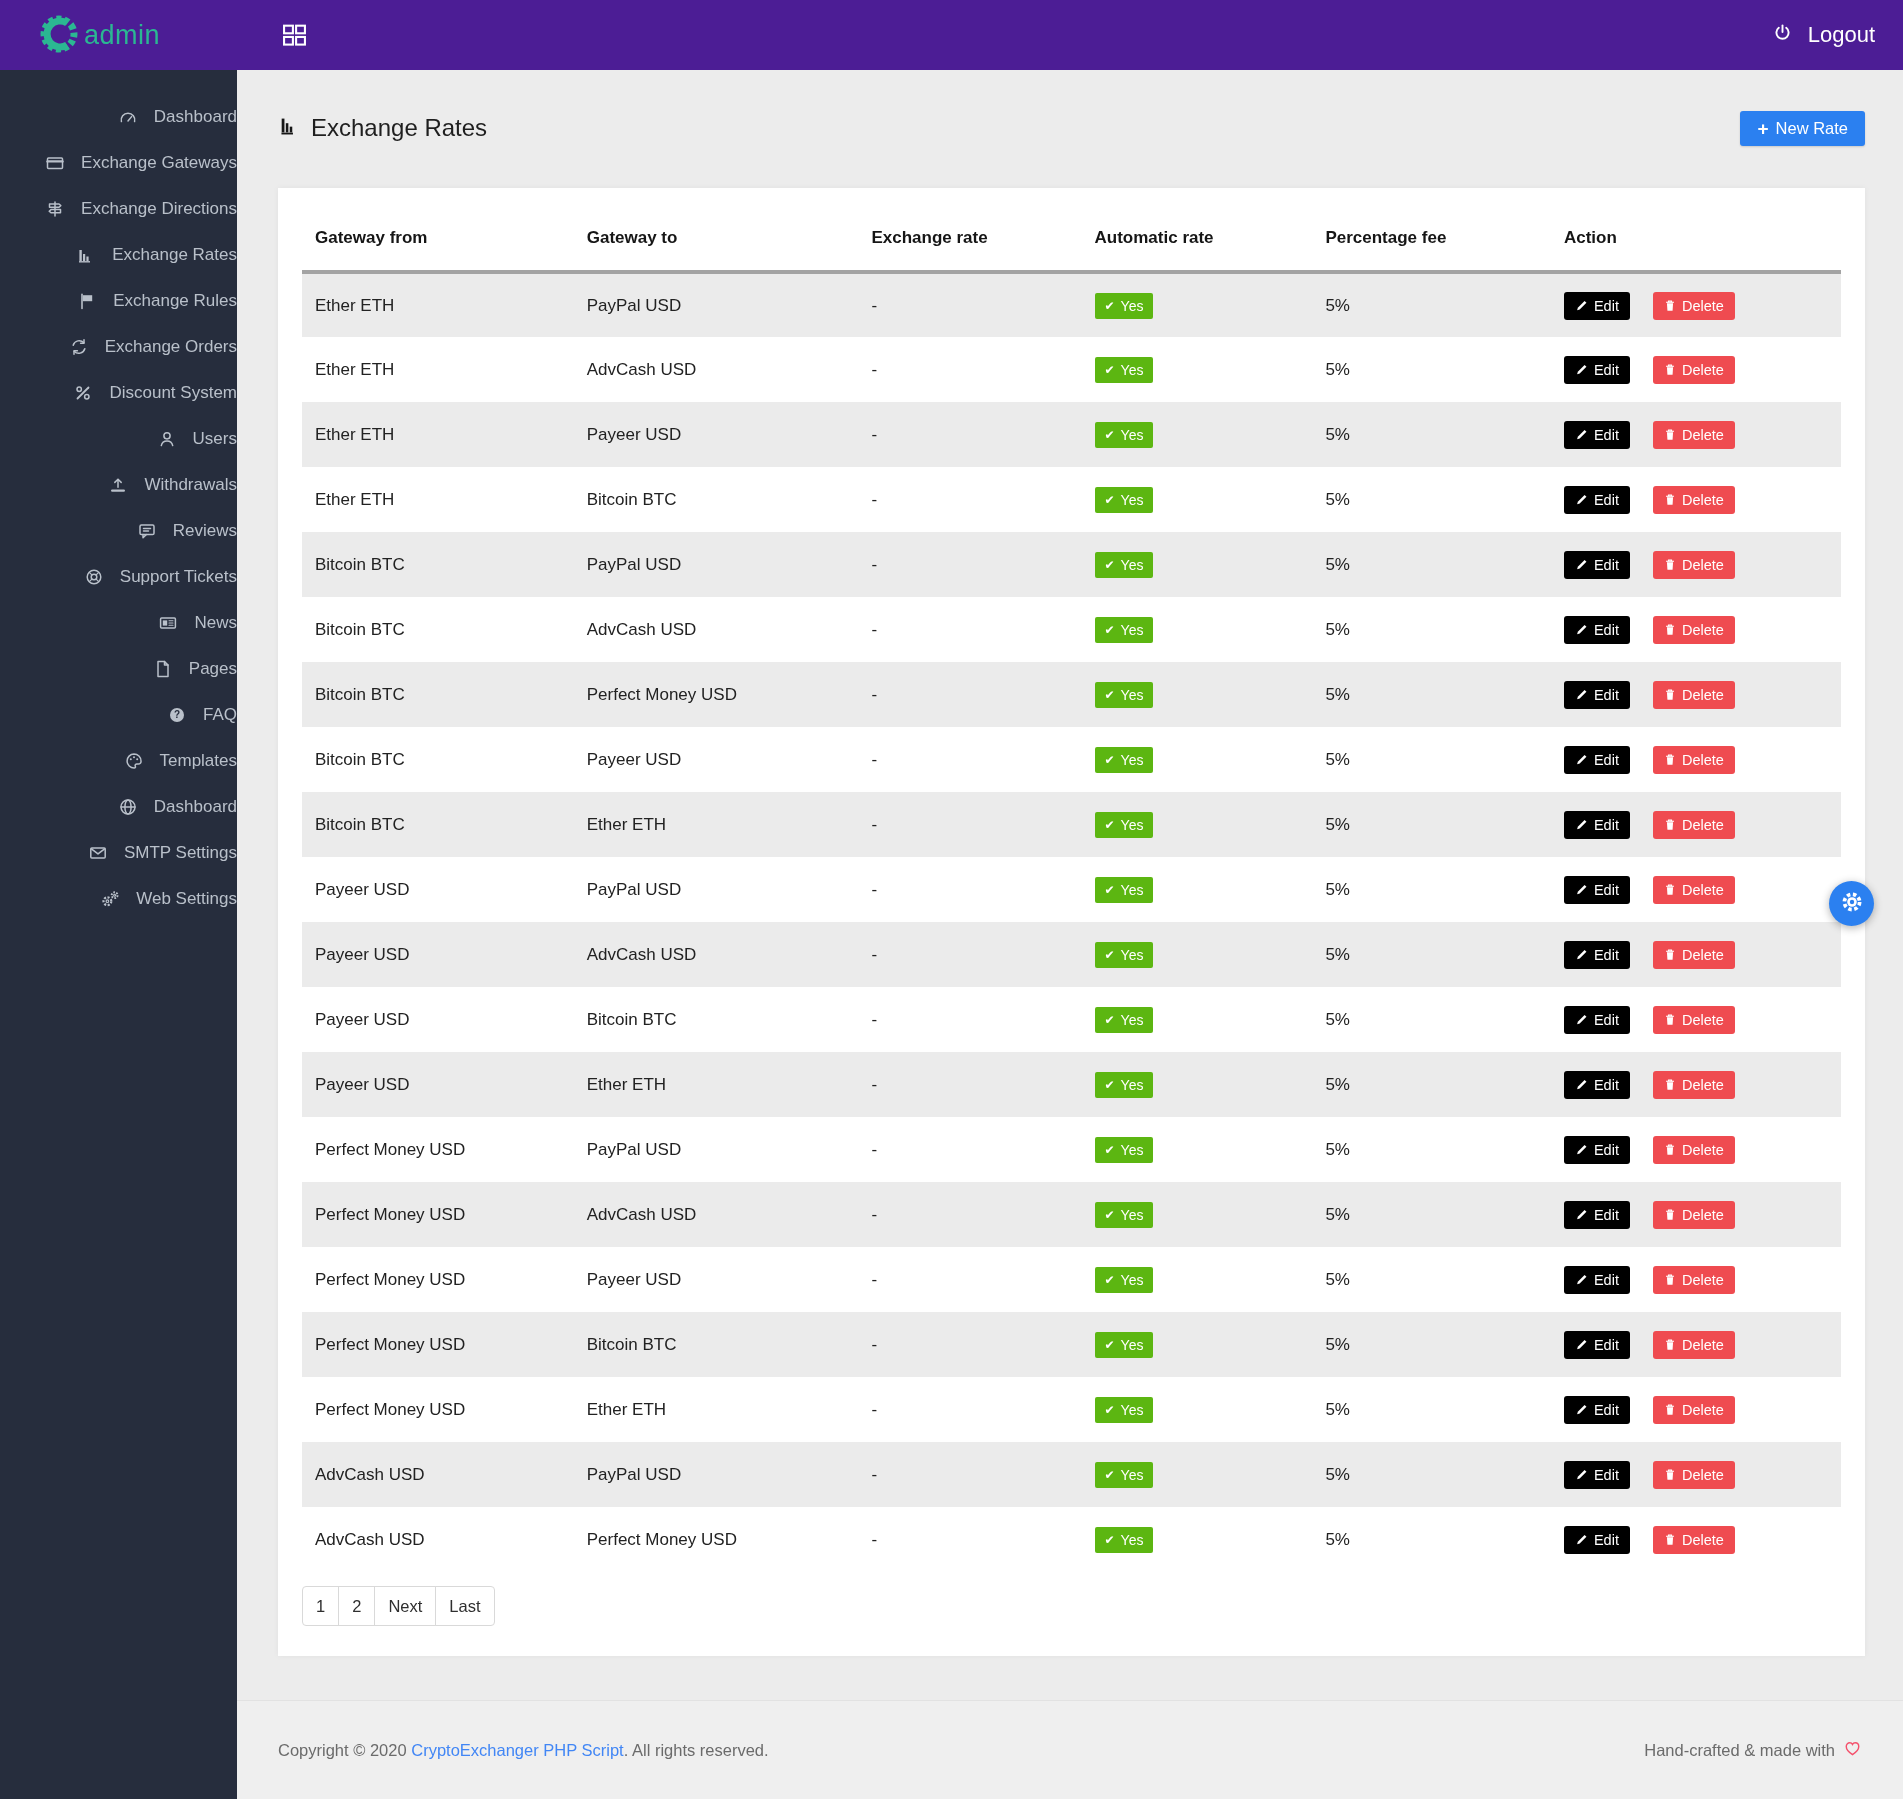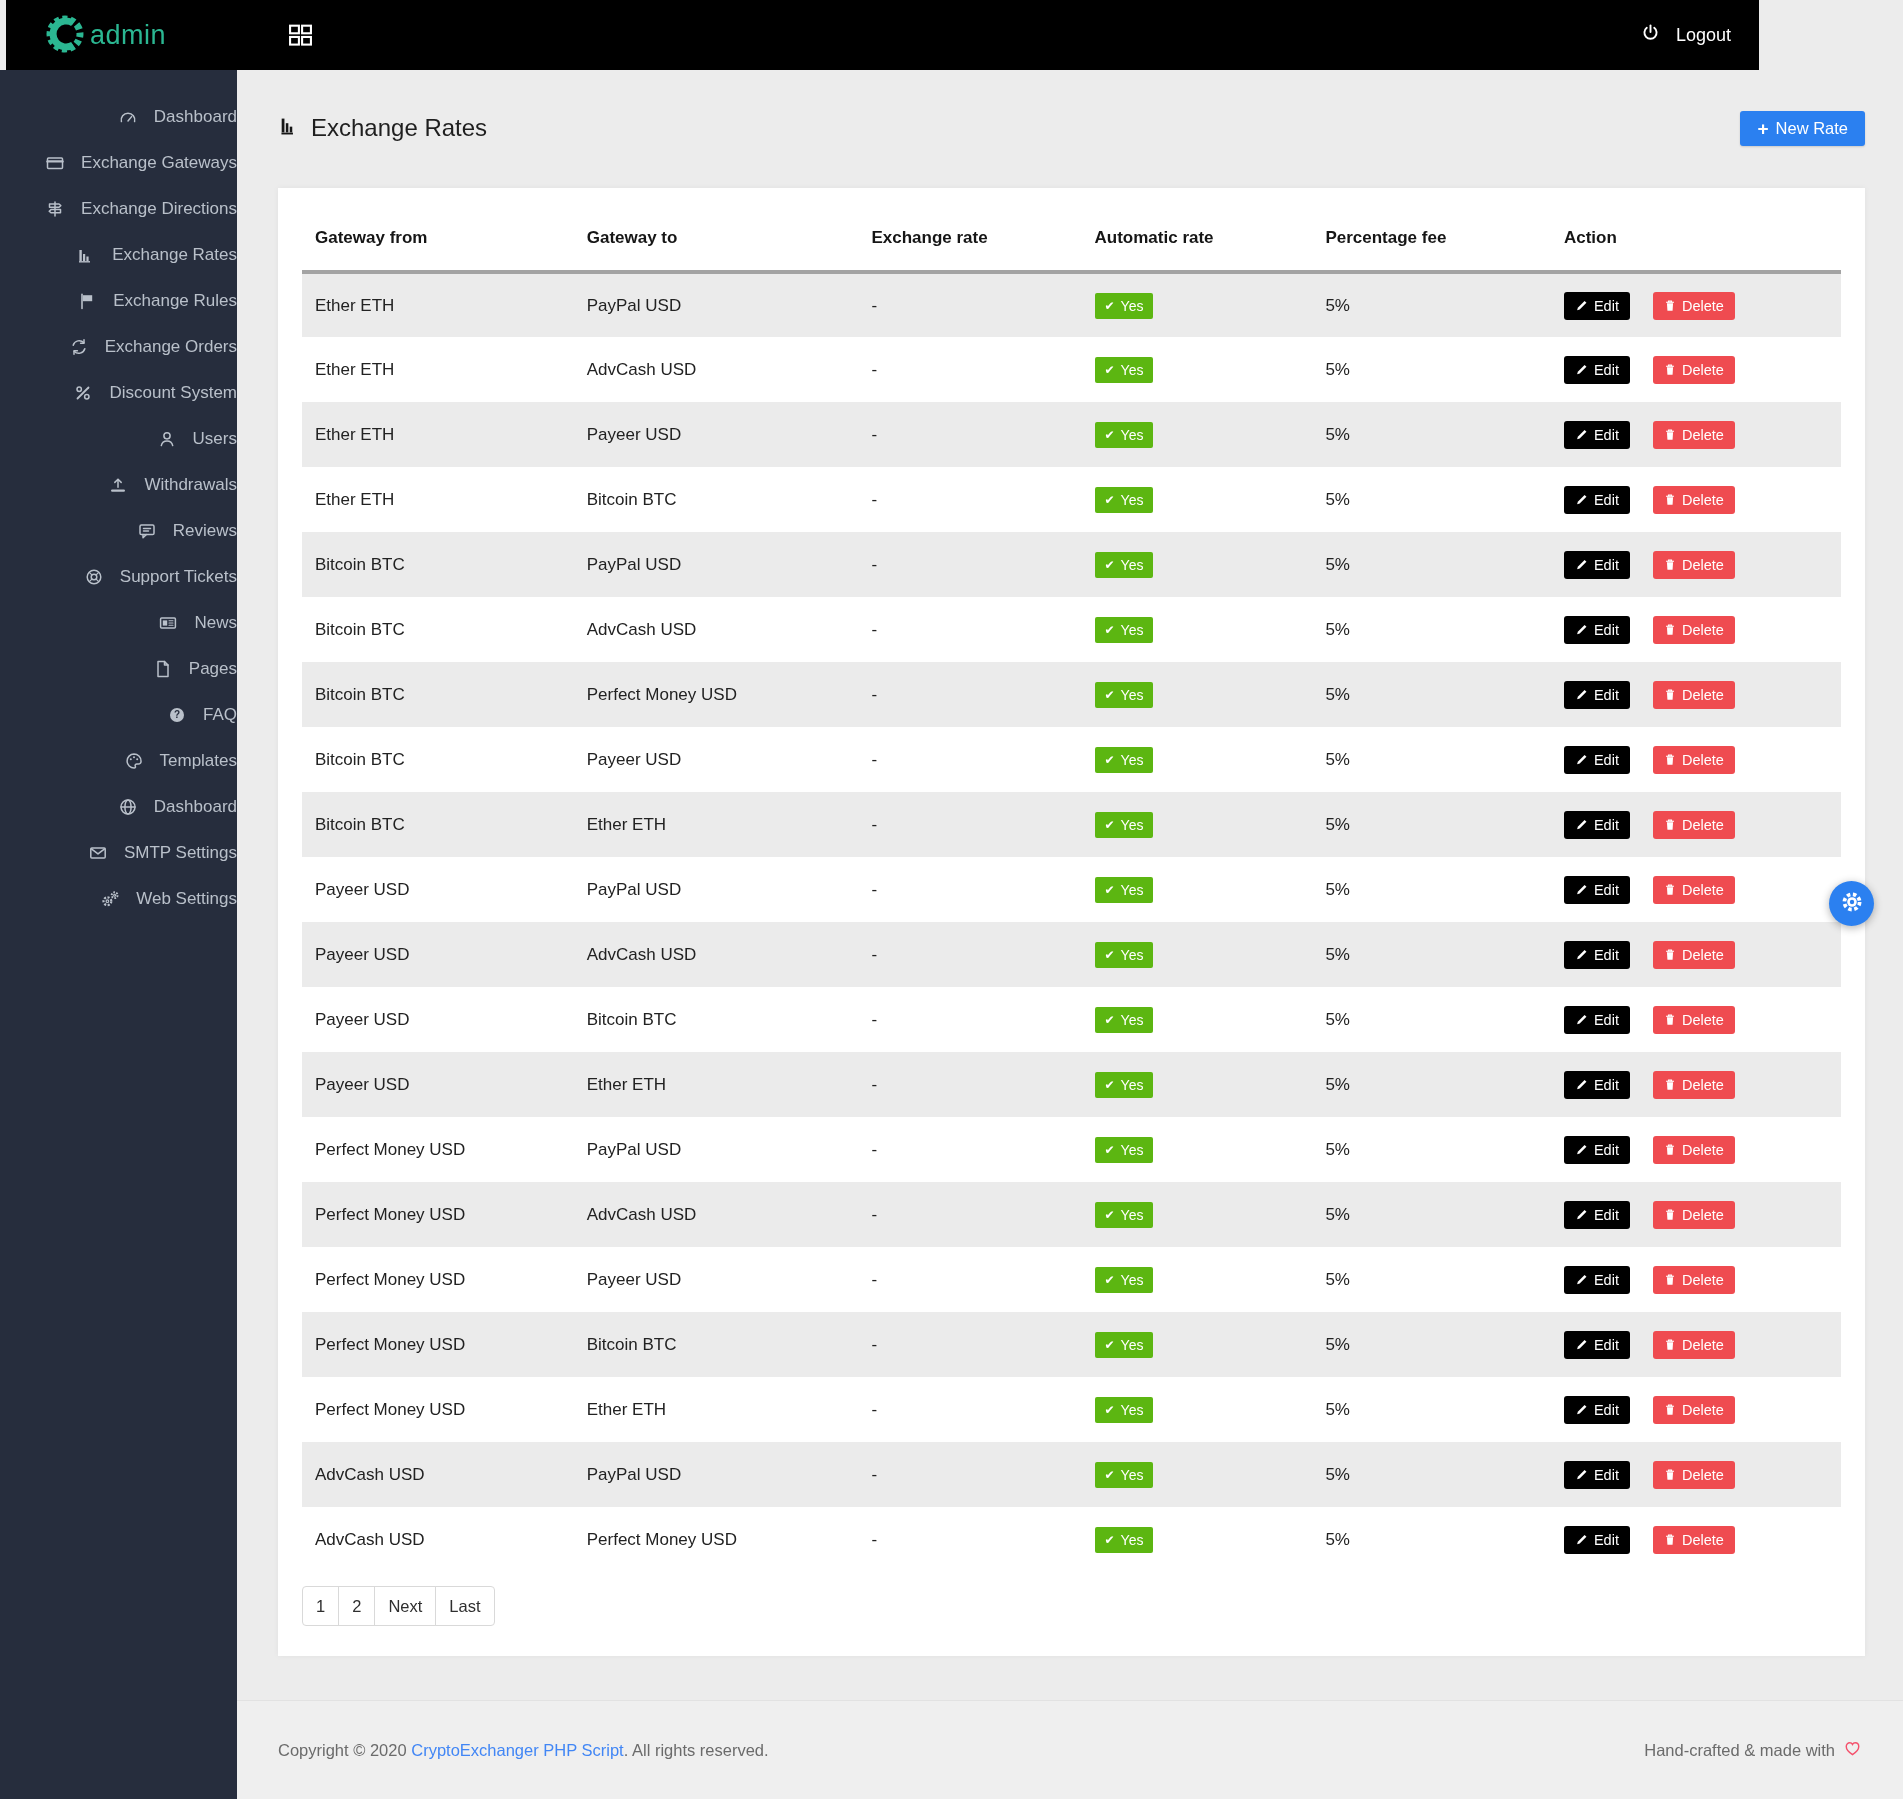--- a/index.html
+++ b/index.html
@@ -1,27 +1,27 @@
 <!DOCTYPE html>
 <html><head>
 <meta charset="utf-8">
 <style>
   * { margin:0; padding:0; box-sizing:border-box; }
   html,body { width:1903px; height:1799px; overflow:hidden;
     font-family:"Liberation Sans", sans-serif; background:#ececec; }
 
   
-  .topbar { position:absolute; top:0; left:6px; width:1753px; height:70px;
-    background:#000000; display:grid; grid-template-columns:237px 1fr; z-index:5; }
+  .topbar { position:absolute; top:0; left:0; width:1903px; height:70px;
+    background:#4c1d95; display:grid; grid-template-columns:237px 1fr; z-index:5; }
   .logo-cell { display:flex; align-items:center; padding-left:36px; }
   .brand-text { color:#2bb792; font-size:27px; margin-left:2px; letter-spacing:.5px; }
   .topbar-main { display:flex; align-items:center; justify-content:space-between;
     padding:0 28px 0 44px; }
   .grid-btn { width:30px; height:30px; display:flex; align-items:center; cursor:pointer; }
-  .logout-btn { display:flex; align-items:center; gap:16px; color:#fff; font-size:18px;
+  .logout-btn { display:flex; align-items:center; gap:16px; color:#fff; font-size:22px;
     cursor:pointer; }
 
   
   .sidebar { position:absolute; top:70px; left:0; bottom:0; width:237px;
     background:#262d3d; padding-top:24px; }
   .side-item { height:46px; display:flex; align-items:center; gap:15px;
     padding-left:29px; color:#b9c0ca; font-size:17px; cursor:pointer;justify-content:flex-end; }
   .s-icon { width:22px; display:flex; justify-content:center; color:#b9c0ca; }
   .s-icon svg { display:block; }
 

